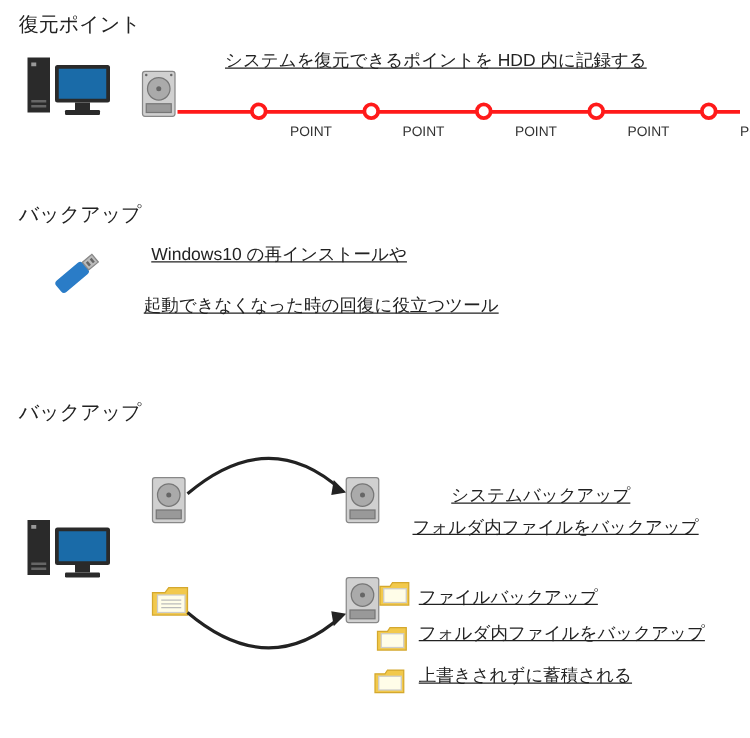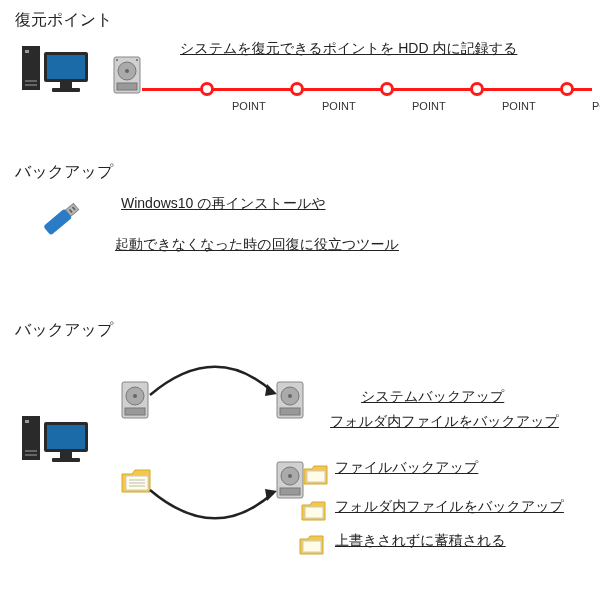--- a/index.html
+++ b/index.html
@@ -204,15 +204,15 @@
     <rect x="5" y="7" width="18" height="11" fill="#fffde8" stroke="#ccc"></rect>
   </svg>
 </div>
 <div class="folder" style="left:298px; top:534px;">
   <svg width="28" height="24" viewBox="0 0 28 24">
     <path d="M 2 5 L 10 5 L 12 2 L 25 2 L 25 20 L 2 20 Z" fill="#f2c94c" stroke="#d4a82e"></path>
     <rect x="5" y="7" width="18" height="11" fill="#fffde8" stroke="#ccc"></rect>
   </svg>
 </div>
 
-<div class="text-line" style="left:335px; top:459px;">ファイルバックアップ</div>
+<div class="text-line" style="left:335px; top:469px;">ファイルバックアップ</div>
 <div class="text-line" style="left:335px; top:498px;">フォルダ内ファイルをバックアップ</div>
 <div class="text-line" style="left:335px; top:532px;">上書きされずに蓄積される</div>
 
 </body></html>

